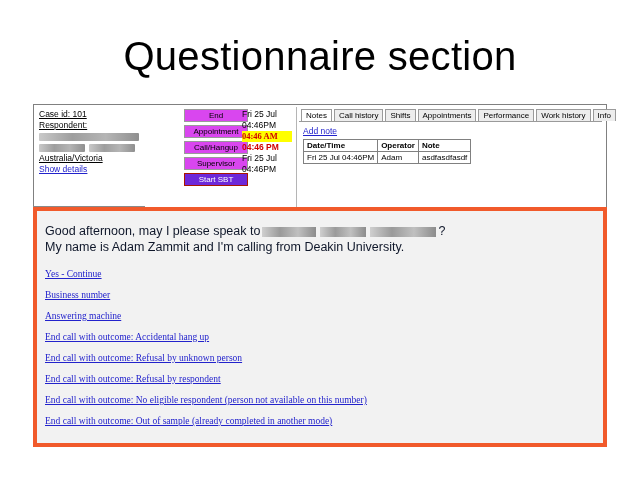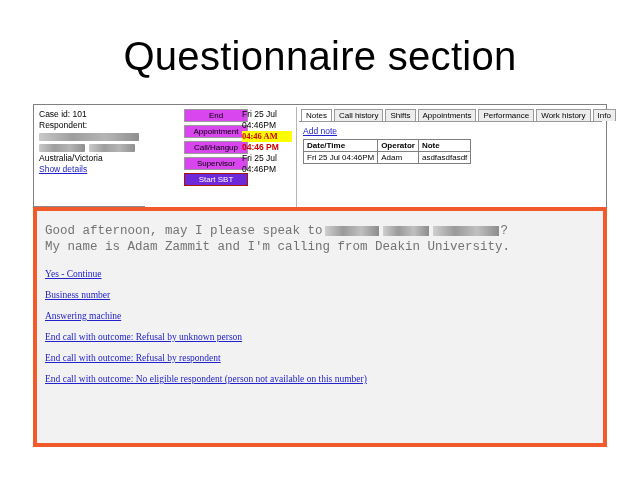--- a/index.html
+++ b/index.html
@@ -41,20 +41,21 @@
     color: #000000;
   }
 
   
   #case-info {
     position: absolute;
     left: 5px;
     top: 4px;
     width: 110px;
     line-height: 11px;
+    text-decoration: underline;
   }
   #case-info .line { white-space: nowrap; }
   .redact {
     display: inline-block;
     height: 8px;
     background: linear-gradient(90deg,#c9c9c9,#9e9e9e,#b5b5b5,#8f8f8f);
     vertical-align: middle;
     border-radius: 1px;
   }
   #redact-name { width: 100px; }
@@ -184,23 +185,23 @@
     left: 33px;
     top: 207px;
     width: 574px;
     height: 240px;
     box-sizing: border-box;
     border: 4px solid #f15a2b;
     background: #f2f2f2;
     padding: 12px 0 0 8px;
   }
   #greeting {
-    font-family: Liberation Mono, monospace;
+    font-family: Liberation Sans, sans-serif;
     font-size: 12.5px;
-    color: #737373;
+    color: #0f172a;
     line-height: 16px;
   }
   #greeting .redact-inline {
     display: inline-block;
     height: 10px;
     vertical-align: middle;
     background: linear-gradient(90deg,#cfcfcf,#9a9a9a,#c0c0c0,#8c8c8c);
     margin: 0 2px;
   }
   #r1 { width: 54px; }
@@ -297,17 +298,19 @@
     <div>
       <span>Good afternoon, may I please speak to</span><span class="redact-inline" id="r1"></span><span class="redact-inline" id="r2"></span><span class="redact-inline" id="r3"></span><span>?</span>
     </div>
     <div>My name is Adam Zammit and I'm calling from Deakin University.</div>
   </div>
 
   <div id="option-list">
     <a class="option" href="#">Yes - Continue</a>
     <a class="option" href="#">Business number</a>
     <a class="option" href="#">Answering machine</a>
+    <a class="option" href="#">End call with outcome: Accidental hang up</a>
     <a class="option" href="#">End call with outcome: Refusal by unknown person</a>
     <a class="option" href="#">End call with outcome: Refusal by respondent</a>
     <a class="option" href="#">End call with outcome: No eligible respondent (person not available on this number)</a>
+    <a class="option" href="#">End call with outcome: Out of sample (already completed in another mode)</a>
   </div>
 </div>
 
 </body></html>

